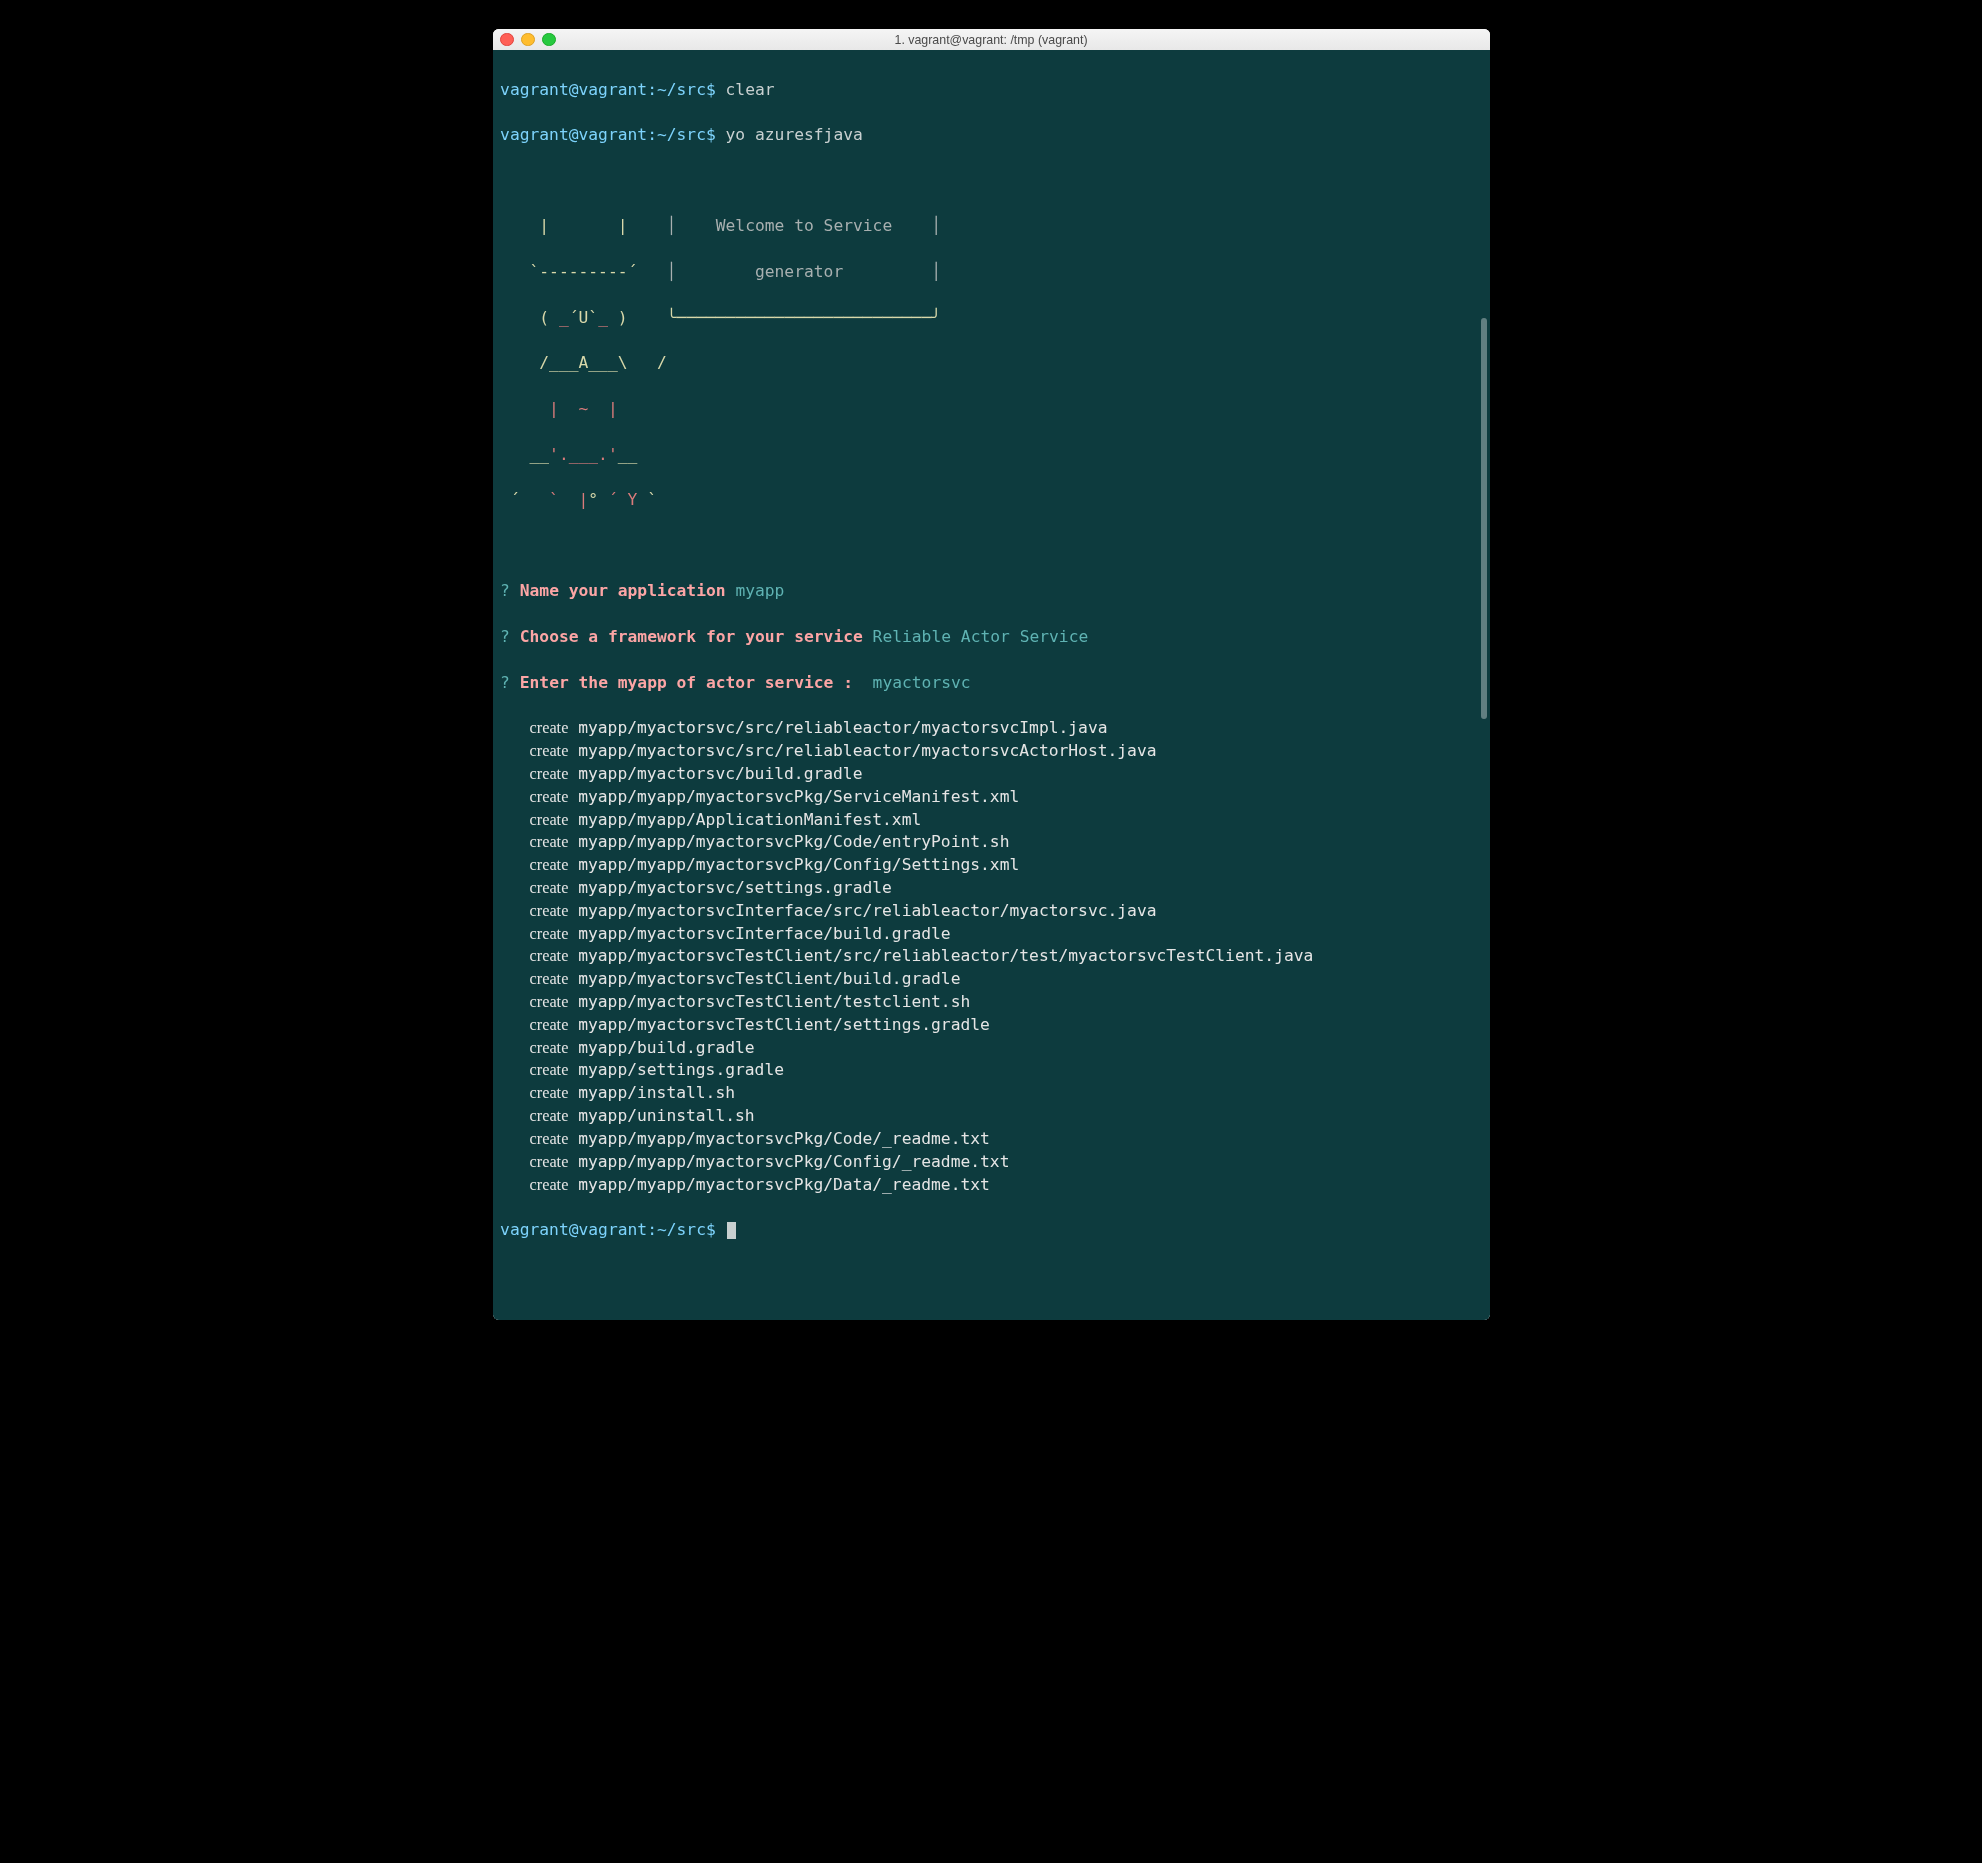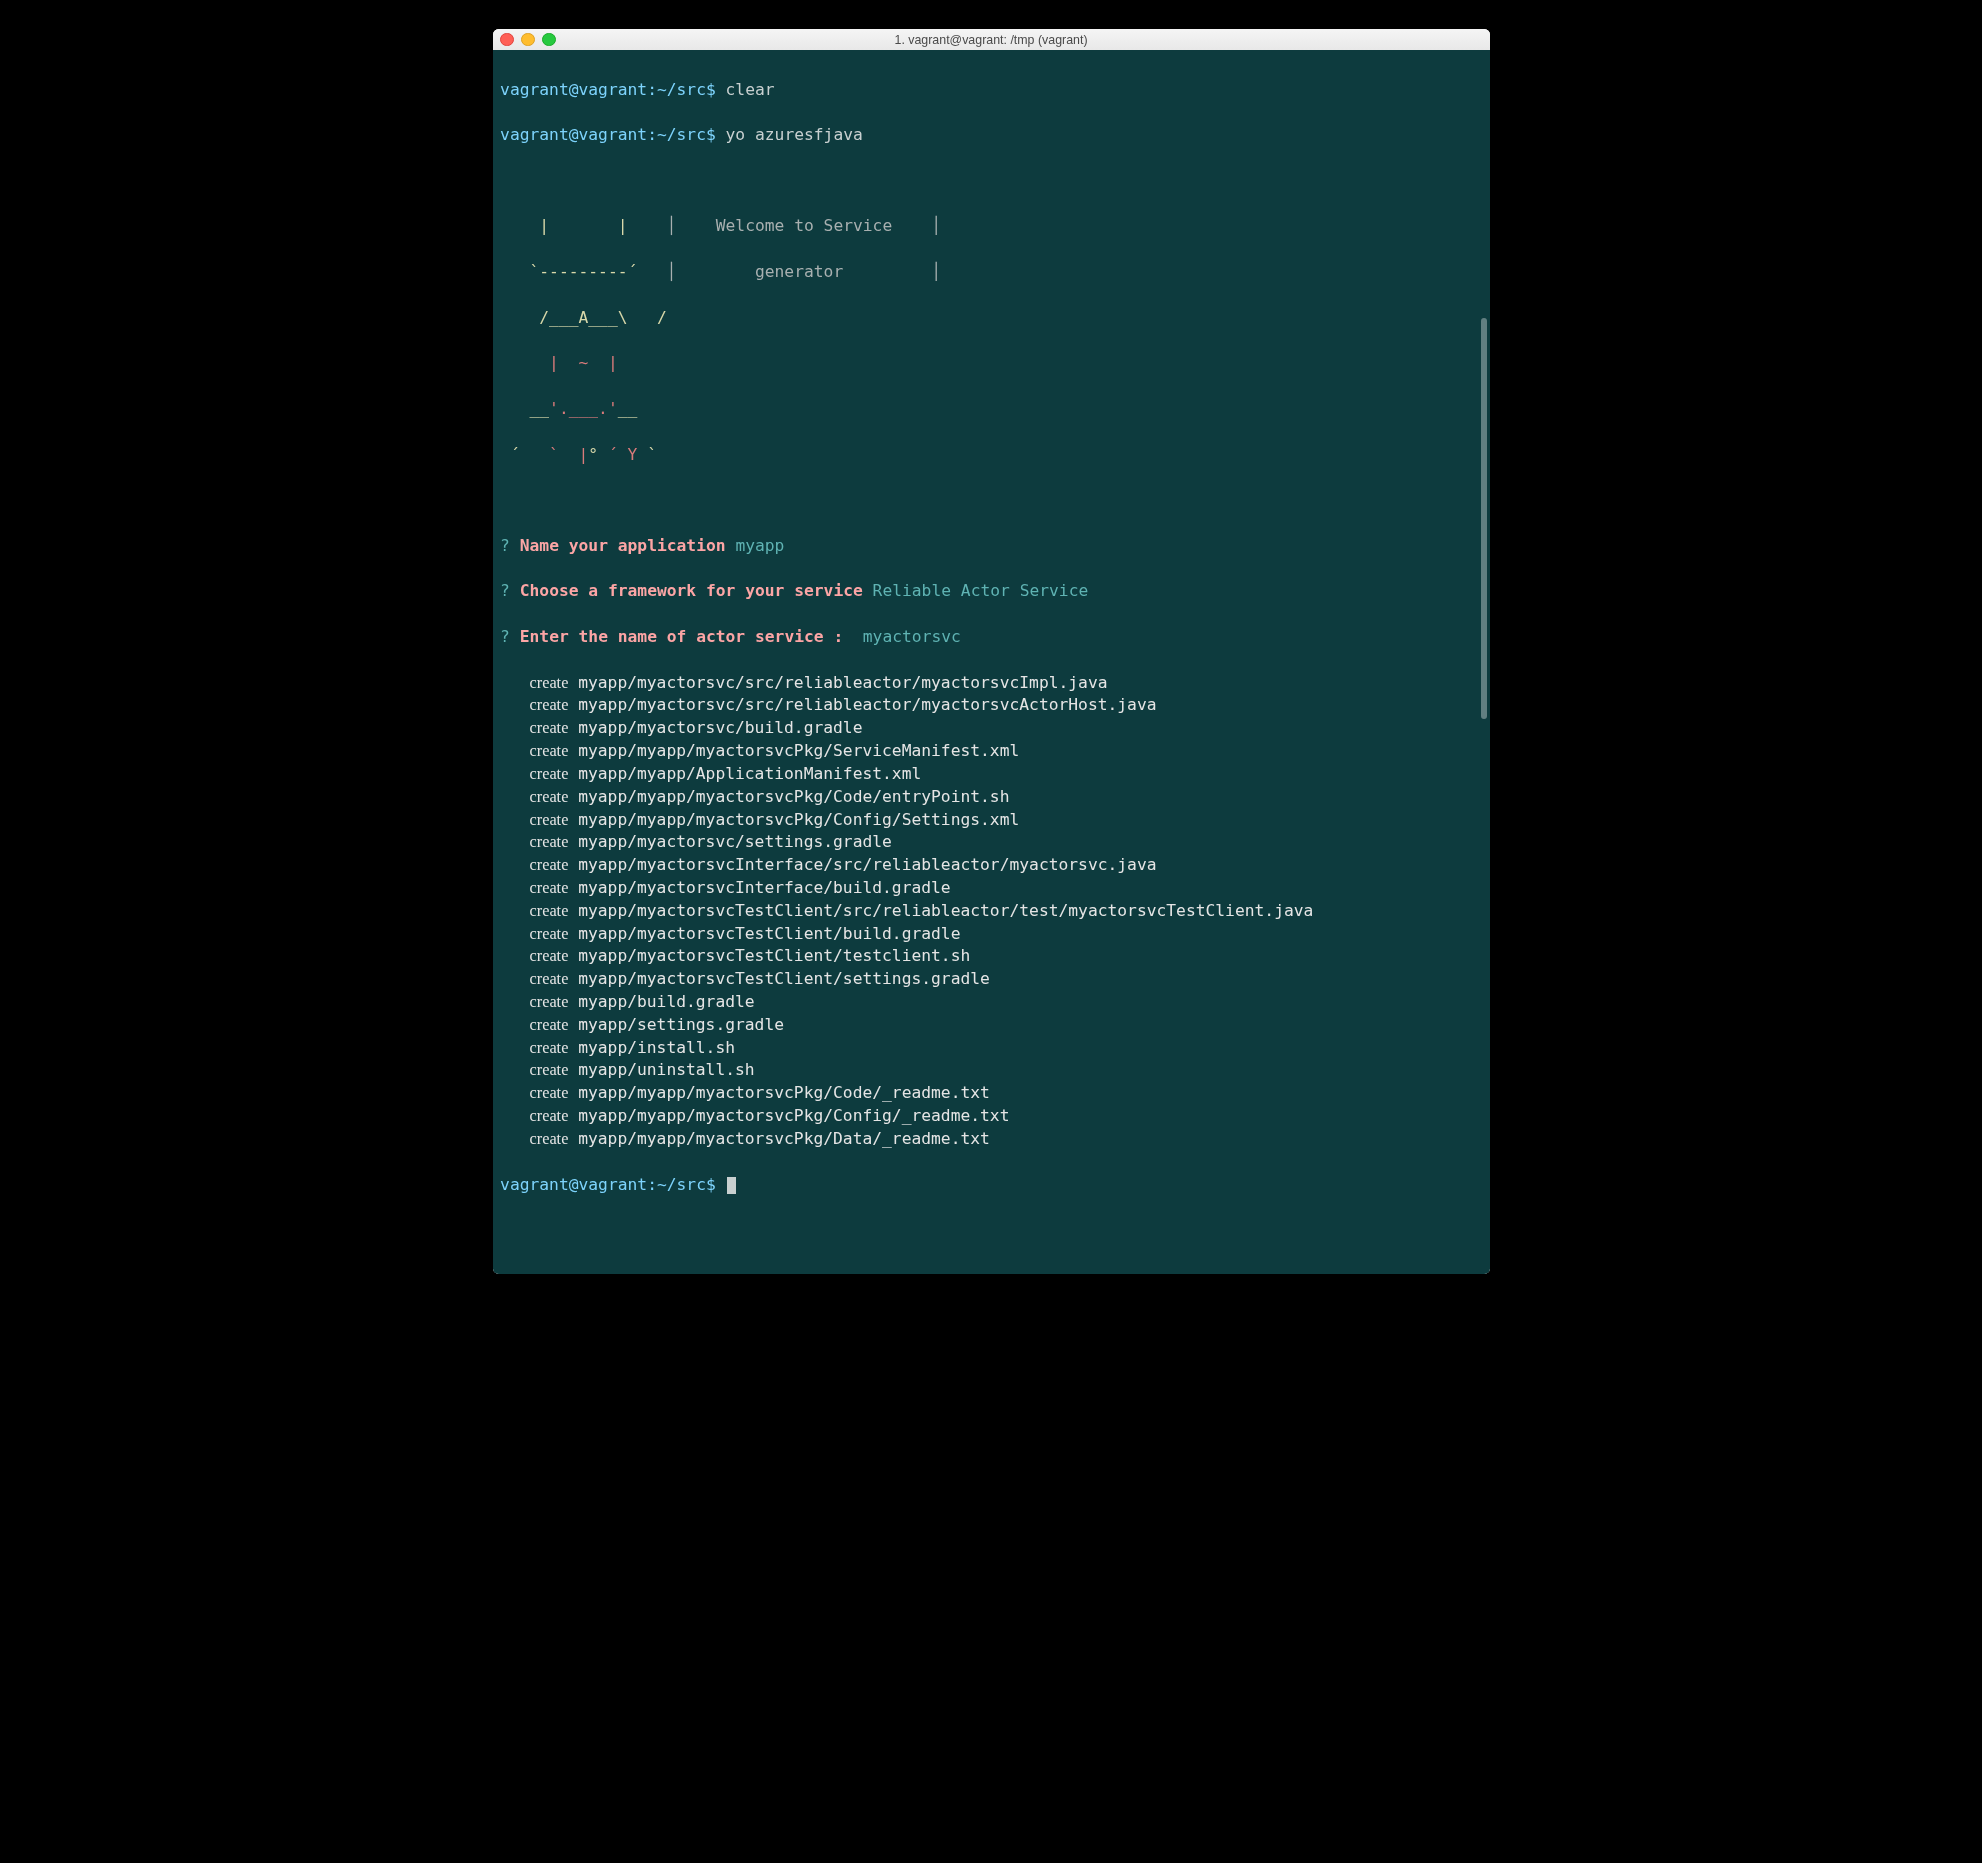--- a/index.html
+++ b/index.html
@@ -102,26 +102,27 @@
     </div>
     <div class="title">1. vagrant@vagrant: /tmp (vagrant)</div>
   </div>
 
   <div class="terminal">
 <div class="line"><span class="prompt">vagrant@vagrant:~/src$</span> <span class="cmd">clear</span></div>
 <div class="line"><span class="prompt">vagrant@vagrant:~/src$</span> <span class="cmd">yo azuresfjava</span></div>
 <div class="line"> </div>
 <div class="line"><span class="ascii-default">    |       |    </span><span class="ascii-box">│</span><span class="ascii-box">    Welcome to Service    </span><span class="ascii-box">│</span></div>
 <div class="line"><span class="ascii-default">   `---------´   </span><span class="ascii-box">│</span><span class="ascii-box">        generator         </span><span class="ascii-box">│</span></div>
+<div class="line"><span class="ascii-default">    </span><span class="ascii-default">( </span><span class="ascii-red">_</span><span class="ascii-default">´U`</span><span class="ascii-red">_</span><span class="ascii-default"> )</span><span class="ascii-default">    ╰──────────────────────────╯</span></div>
 <div class="line ascii-default">    /___A___\   /</div>
 <div class="line"><span class="ascii-default">     </span><span class="ascii-red">|  ~  |</span></div>
 <div class="line"><span class="ascii-default">   __</span><span class="ascii-red">'.___.'</span><span class="ascii-default">__</span></div>
 <div class="line"><span class="ascii-default"> ´   </span><span class="ascii-red">`  |</span><span class="ascii-default">° </span><span class="ascii-red">´ Y</span><span class="ascii-default"> `</span></div>
 <div class="line"> </div>
 <div class="line"><span class="qmark">?</span> <span class="bold">Name your application</span> <span class="input-ans">myapp</span></div>
 <div class="line"><span class="qmark">?</span> <span class="bold">Choose a framework for your service</span> <span class="input-ans">Reliable Actor Service</span></div>
-<div class="line"><span class="qmark">?</span> <span class="bold">Enter the name of actor service :</span>  <span class="input-ans">myactorsvc</span></div>
+<div class="line"><span class="qmark">?</span> <span class="bold">Enter the myapp of actor service :</span>  <span class="input-ans">myactorsvc</span></div>
 <div id="created-files-container"><div class="line">   <span class="create">create</span><span class="path"> myapp/myactorsvc/src/reliableactor/myactorsvcImpl.java</span></div><div class="line">   <span class="create">create</span><span class="path"> myapp/myactorsvc/src/reliableactor/myactorsvcActorHost.java</span></div><div class="line">   <span class="create">create</span><span class="path"> myapp/myactorsvc/build.gradle</span></div><div class="line">   <span class="create">create</span><span class="path"> myapp/myapp/myactorsvcPkg/ServiceManifest.xml</span></div><div class="line">   <span class="create">create</span><span class="path"> myapp/myapp/ApplicationManifest.xml</span></div><div class="line">   <span class="create">create</span><span class="path"> myapp/myapp/myactorsvcPkg/Code/entryPoint.sh</span></div><div class="line">   <span class="create">create</span><span class="path"> myapp/myapp/myactorsvcPkg/Config/Settings.xml</span></div><div class="line">   <span class="create">create</span><span class="path"> myapp/myactorsvc/settings.gradle</span></div><div class="line">   <span class="create">create</span><span class="path"> myapp/myactorsvcInterface/src/reliableactor/myactorsvc.java</span></div><div class="line">   <span class="create">create</span><span class="path"> myapp/myactorsvcInterface/build.gradle</span></div><div class="line">   <span class="create">create</span><span class="path"> myapp/myactorsvcTestClient/src/reliableactor/test/myactorsvcTestClient.java</span></div><div class="line">   <span class="create">create</span><span class="path"> myapp/myactorsvcTestClient/build.gradle</span></div><div class="line">   <span class="create">create</span><span class="path"> myapp/myactorsvcTestClient/testclient.sh</span></div><div class="line">   <span class="create">create</span><span class="path"> myapp/myactorsvcTestClient/settings.gradle</span></div><div class="line">   <span class="create">create</span><span class="path"> myapp/build.gradle</span></div><div class="line">   <span class="create">create</span><span class="path"> myapp/settings.gradle</span></div><div class="line">   <span class="create">create</span><span class="path"> myapp/install.sh</span></div><div class="line">   <span class="create">create</span><span class="path"> myapp/uninstall.sh</span></div><div class="line">   <span class="create">create</span><span class="path"> myapp/myapp/myactorsvcPkg/Code/_readme.txt</span></div><div class="line">   <span class="create">create</span><span class="path"> myapp/myapp/myactorsvcPkg/Config/_readme.txt</span></div><div class="line">   <span class="create">create</span><span class="path"> myapp/myapp/myactorsvcPkg/Data/_readme.txt</span></div></div>
 <div class="line"><span class="prompt">vagrant@vagrant:~/src$</span> <span class="cursor"></span></div>
     <div class="scrollbar"></div>
   </div>
 </div>
 
 
 </body></html>

